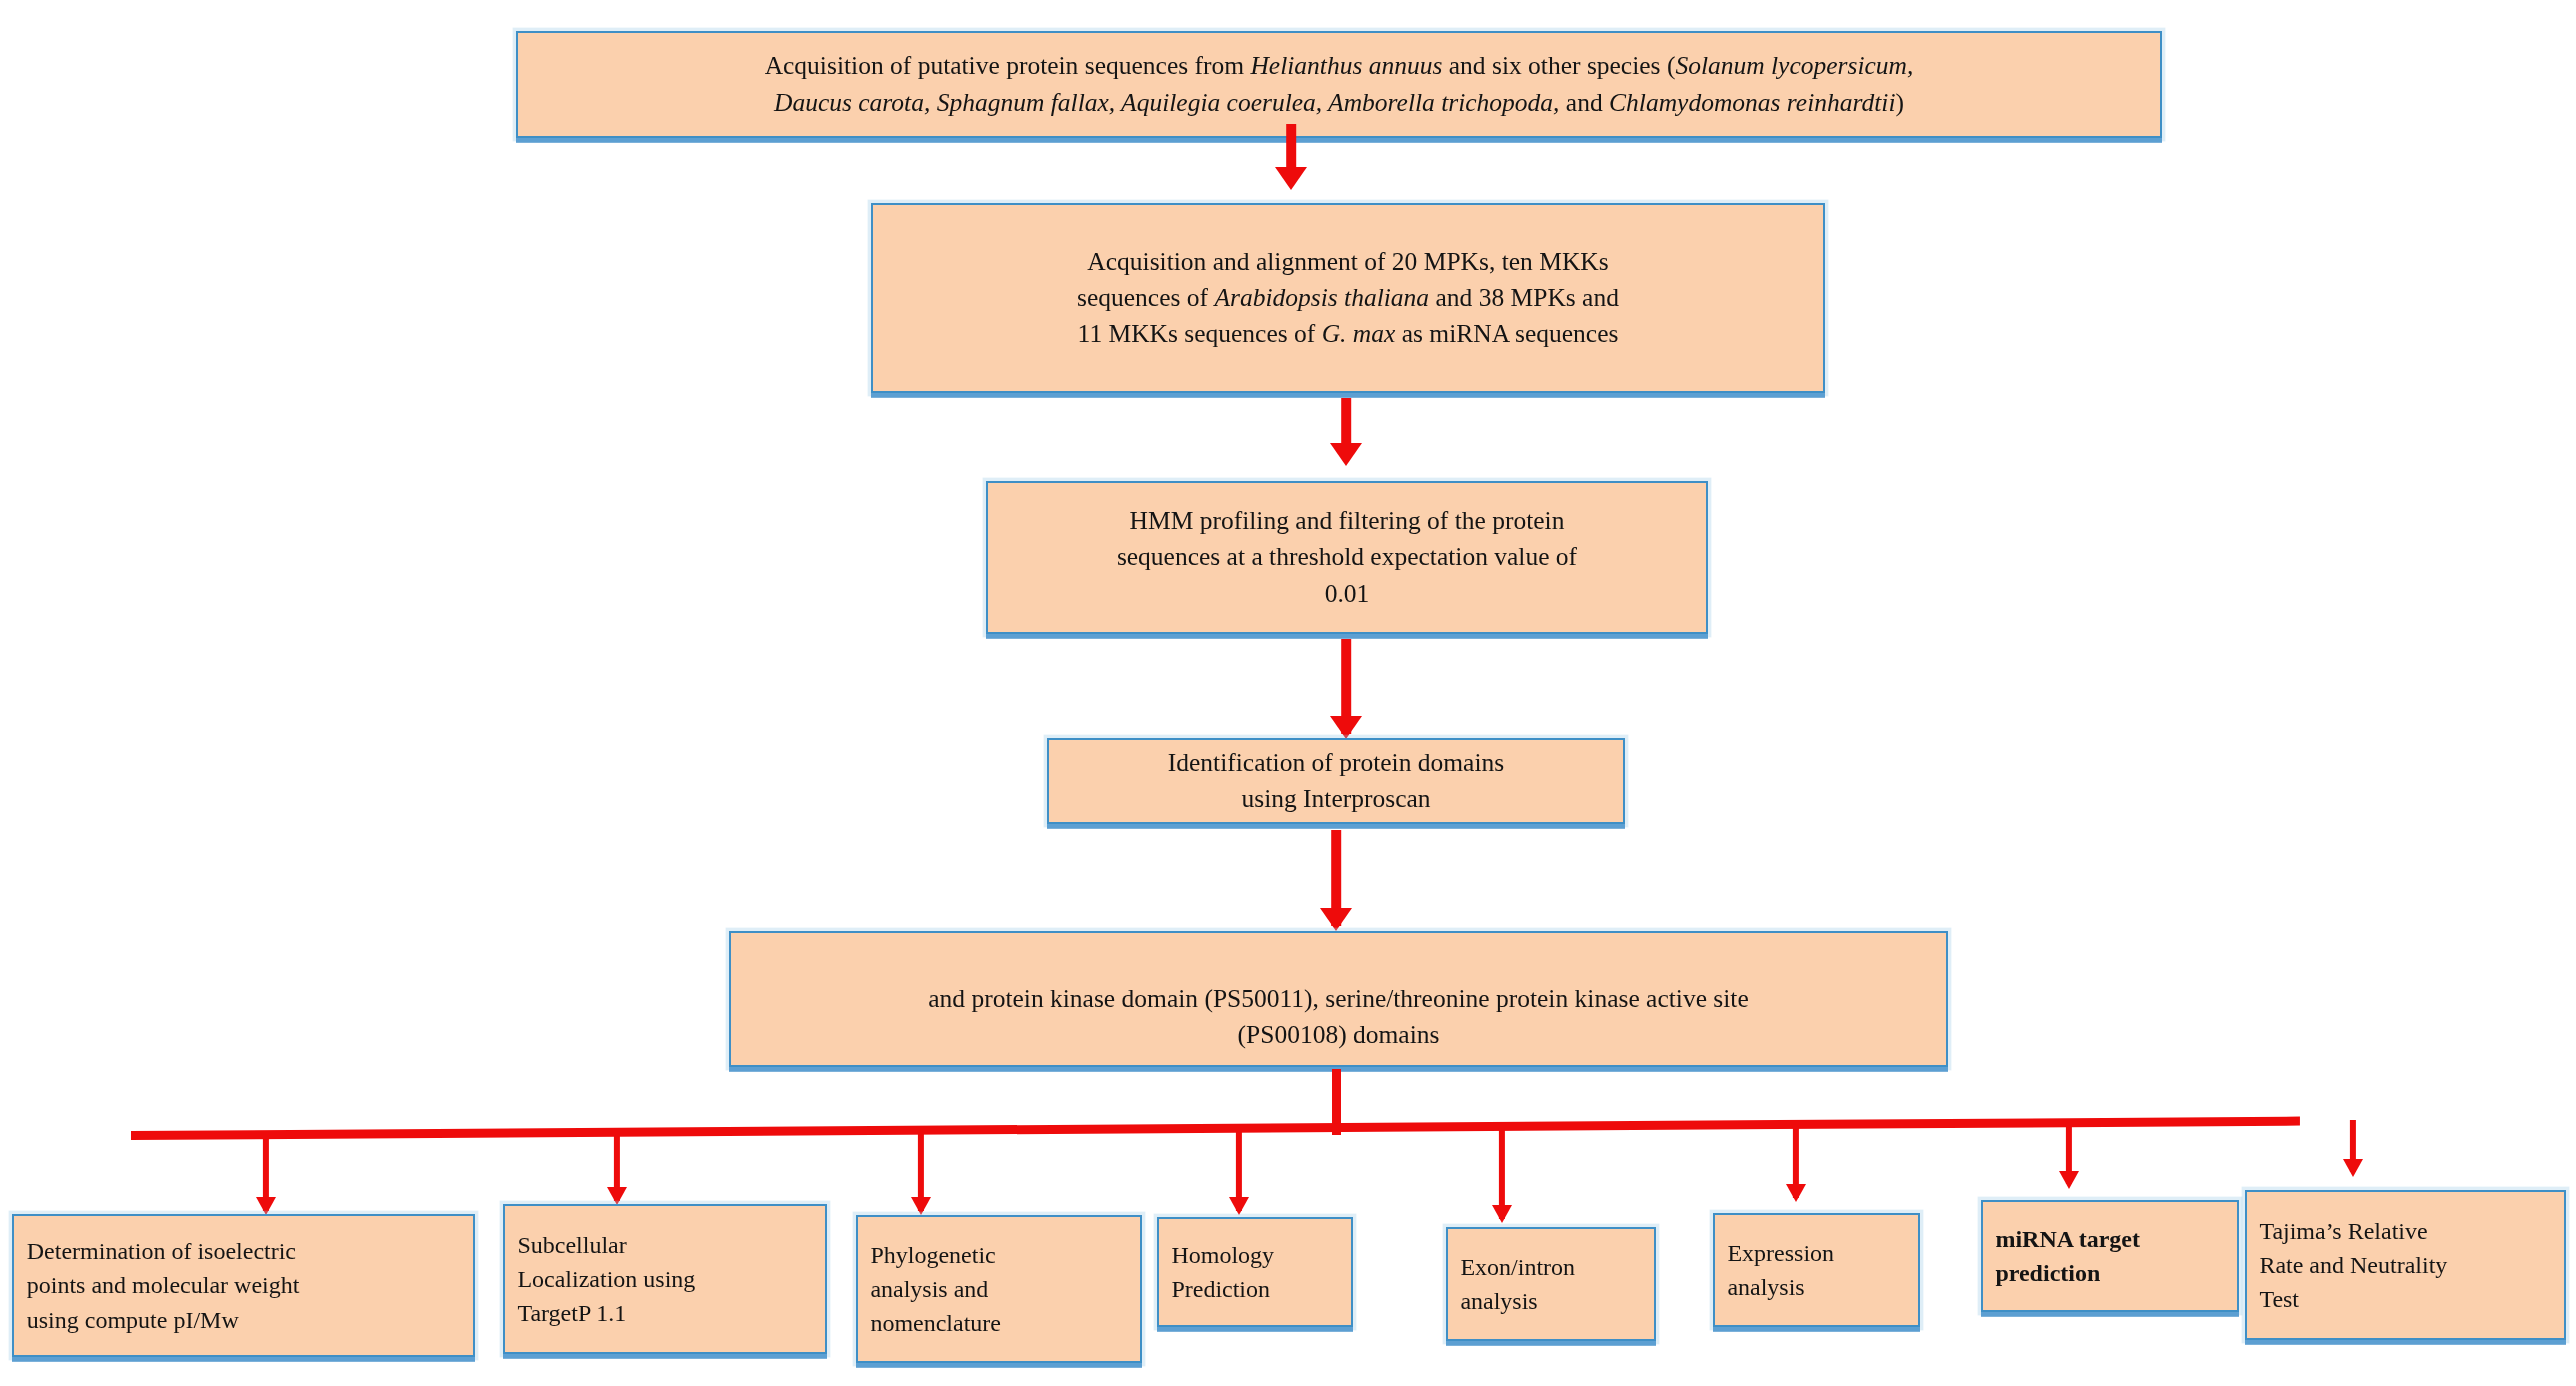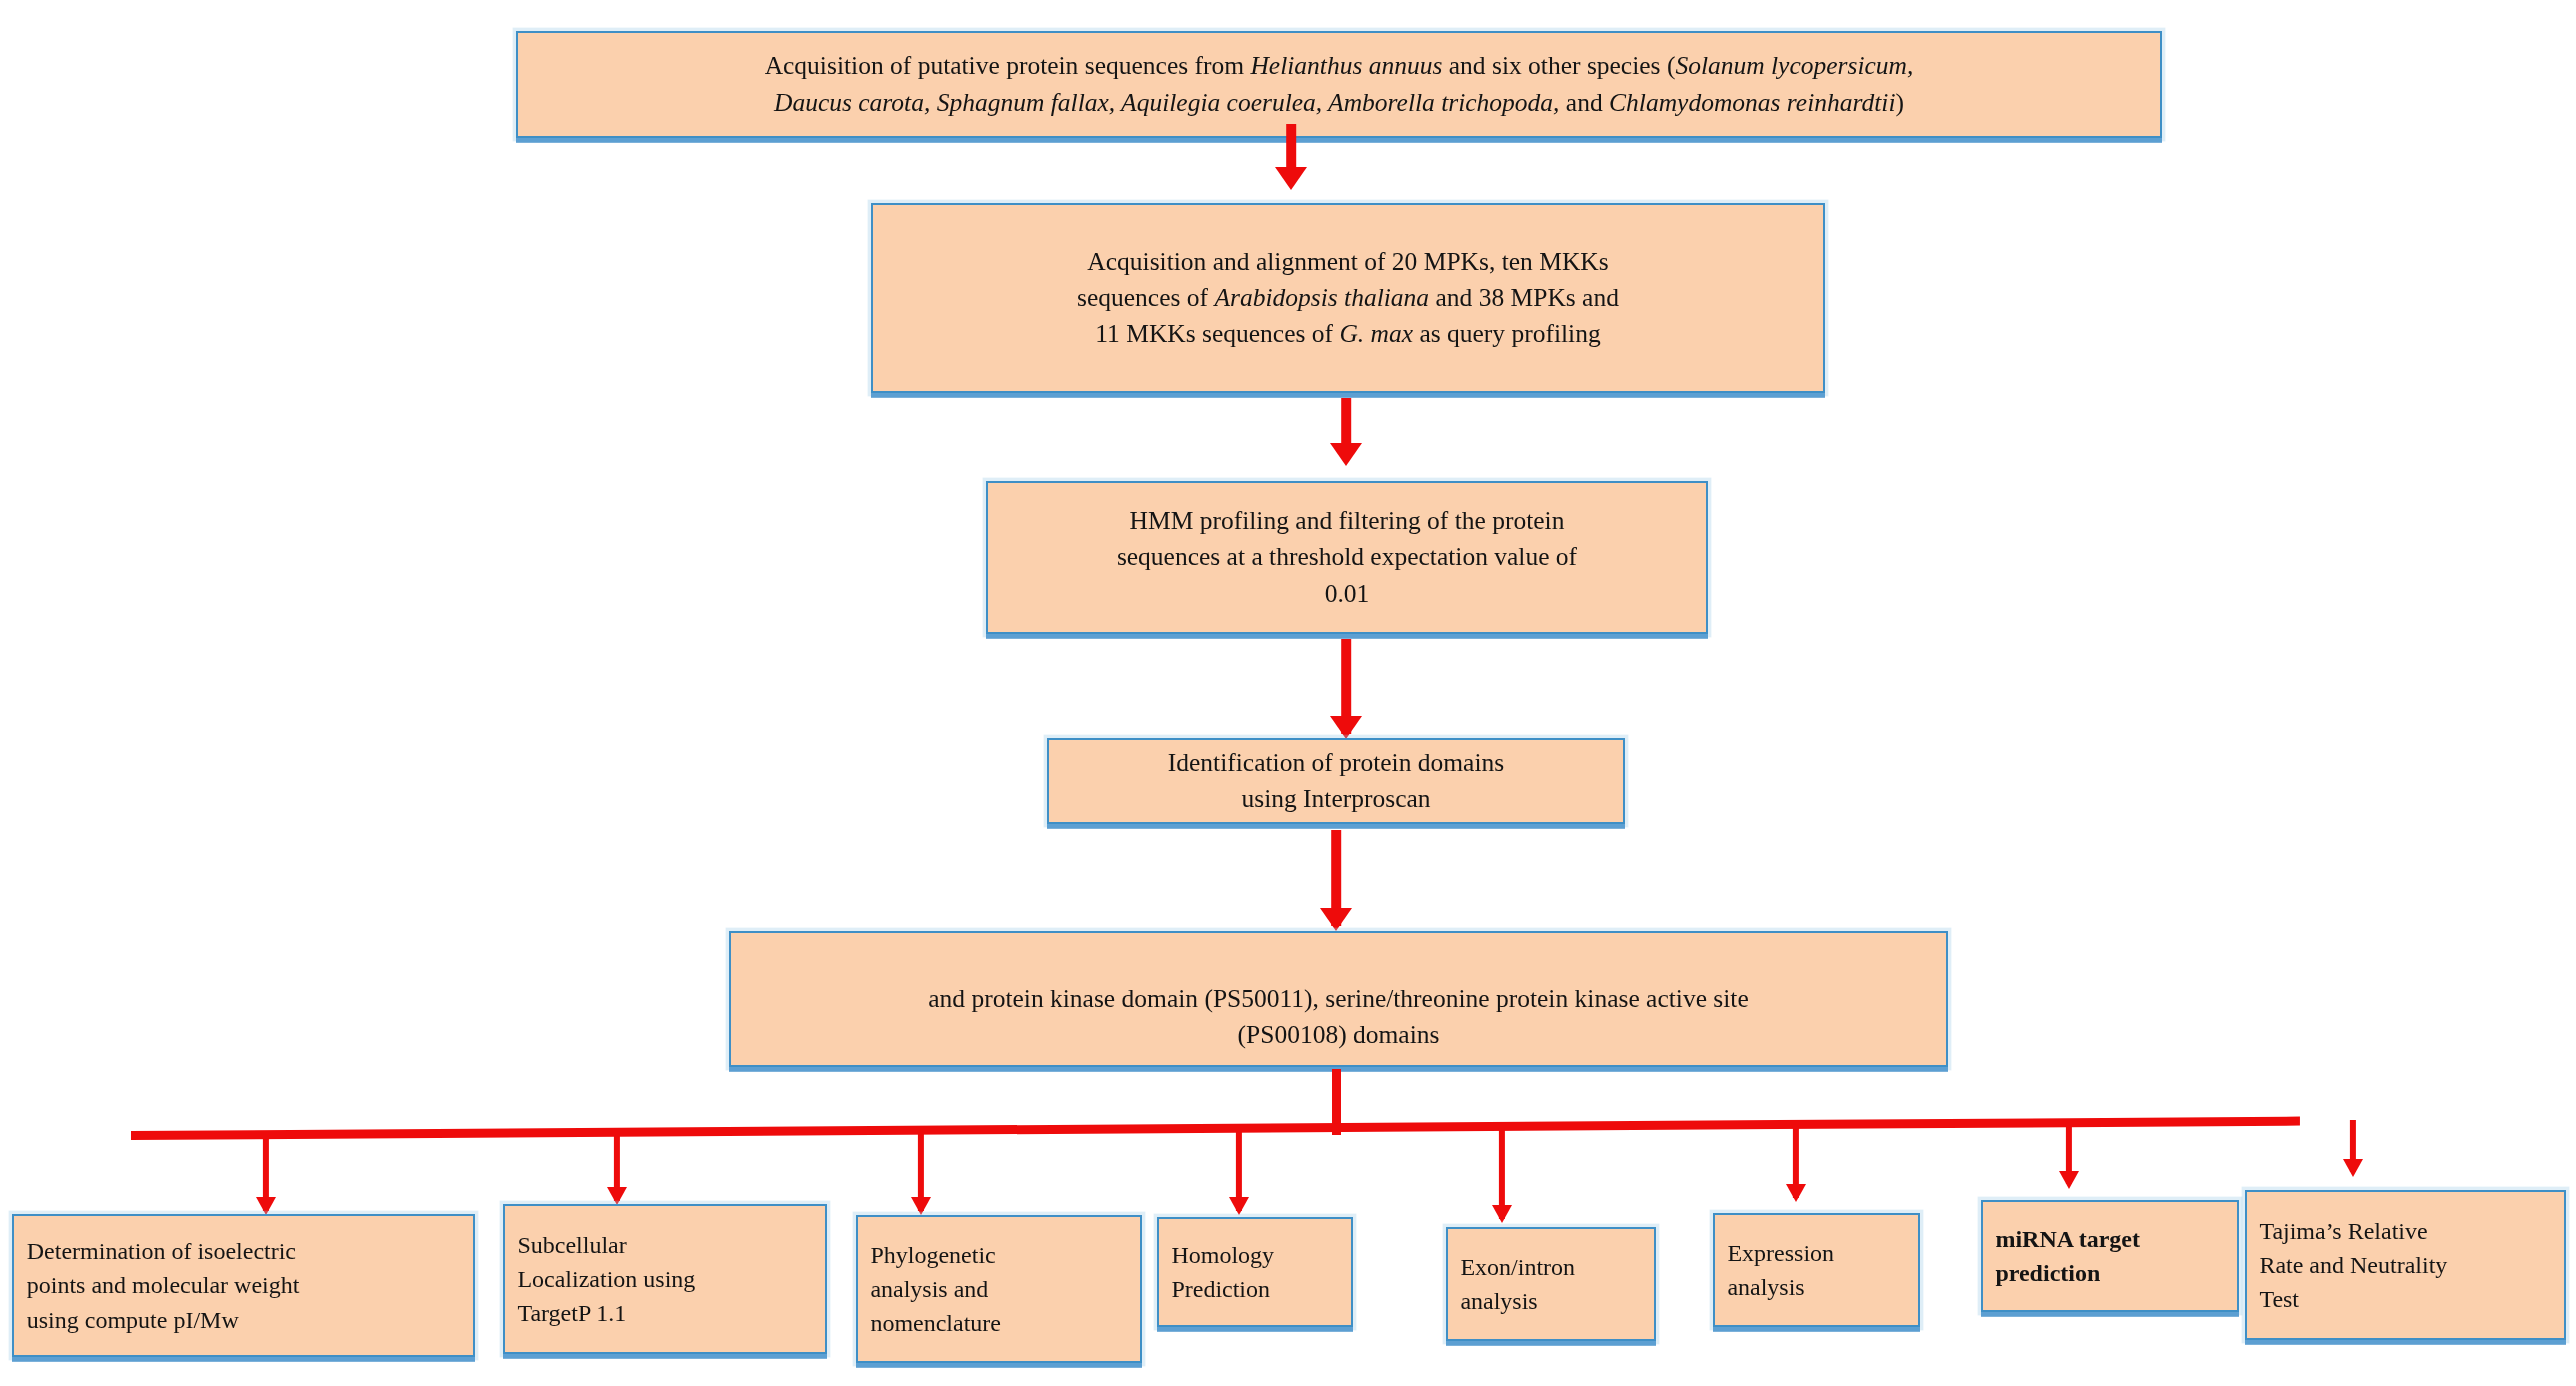--- a/index.html
+++ b/index.html
@@ -95,21 +95,21 @@
 
   <div class="varrow" style="left:1291px; top:124px;">
     <div class="shaft" style="height:56px;"></div>
     <div class="head" style="top:43px;"></div>
   </div>
 
   <div class="node center" style="left:871px; top:203px; width:954px; height:190px; font-size:25.5px;">
     <span class="txt">
       <span>Acquisition and alignment of 20 MPKs, ten MKKs</span><br>
       <span>sequences of </span><i>Arabidopsis thaliana</i><span> and 38 MPKs and</span><br>
-      <span>11 MKKs sequences of </span><i>G. max</i><span> as query profiling</span>
+      <span>11 MKKs sequences of </span><i>G. max</i><span> as miRNA sequences</span>
     </span>
   </div>
 
   <div class="varrow" style="left:1346px; top:398px;">
     <div class="shaft" style="height:59px;"></div>
     <div class="head" style="top:45px;"></div>
   </div>
 
   <div class="node center" style="left:986px; top:481px; width:722px; height:153px; font-size:25.5px;">
     <span class="txt">

